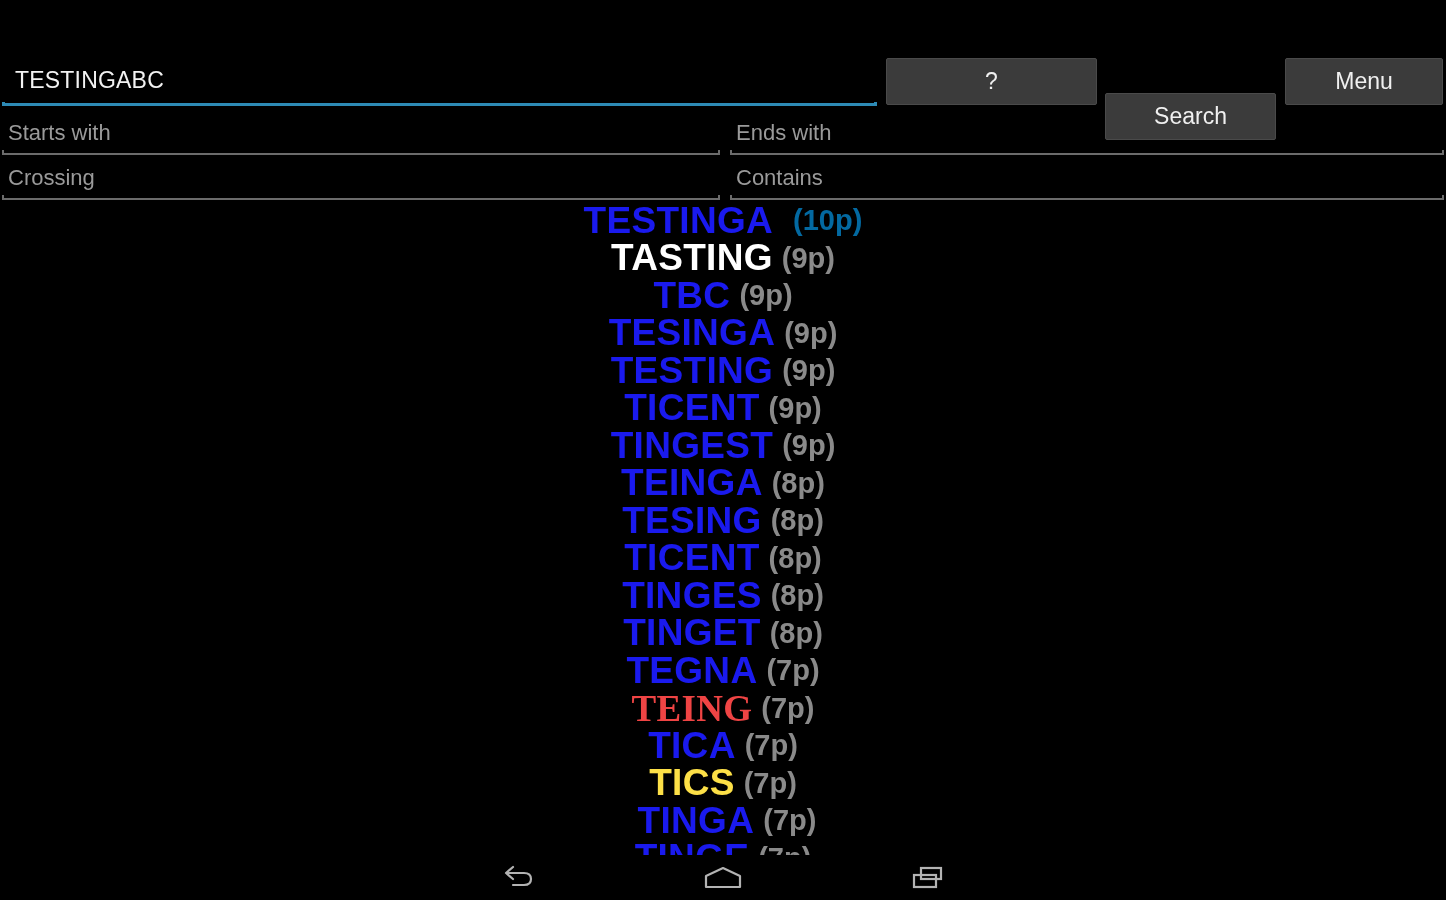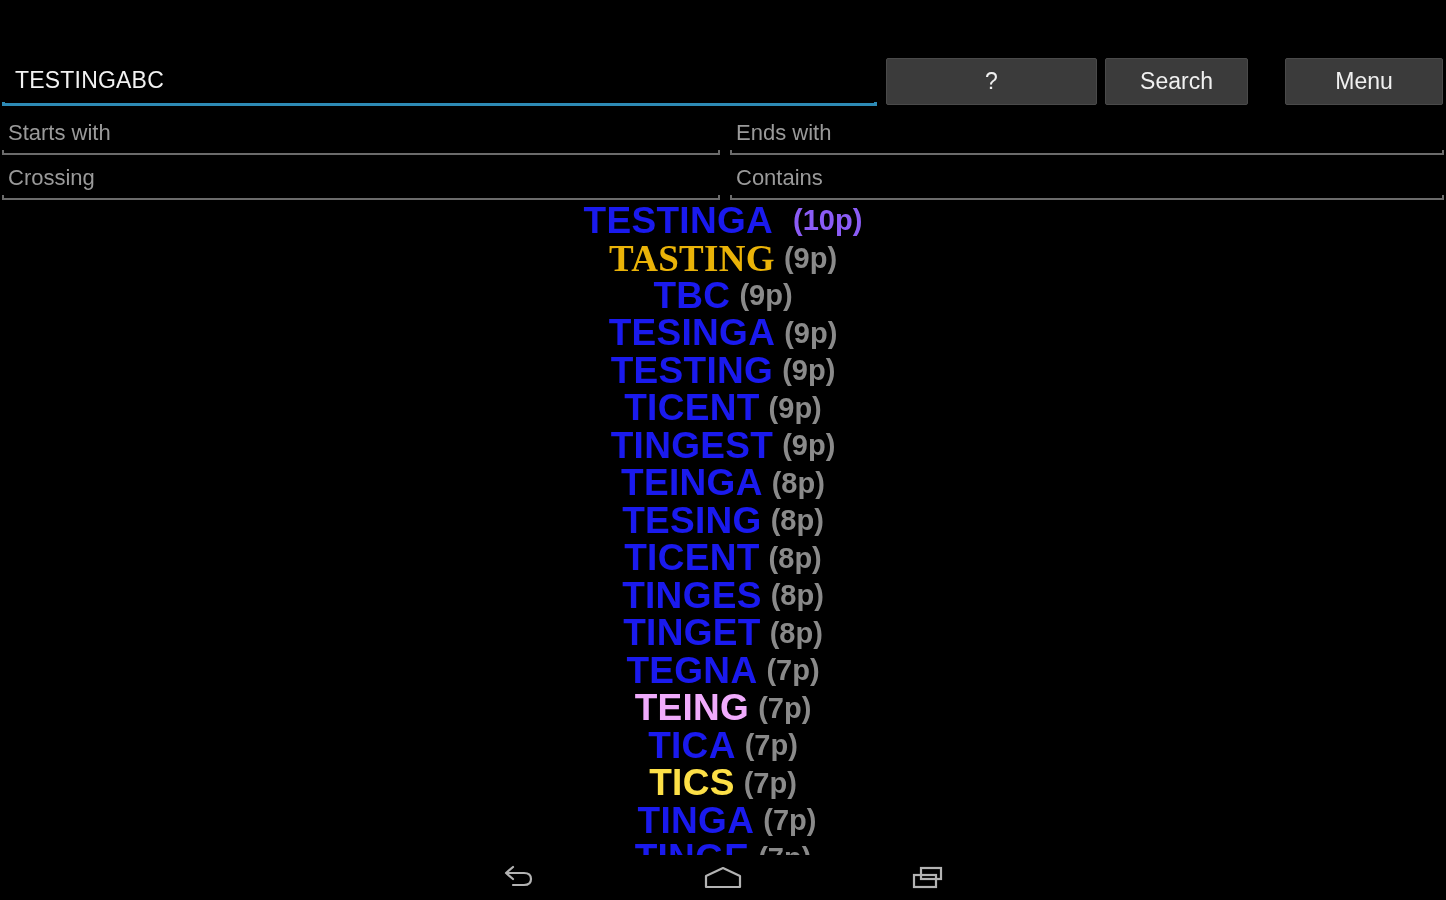--- a/index.html
+++ b/index.html
@@ -36,21 +36,21 @@
   .topbtn {
     position:absolute; top:3px; height:47px;
     background:#3b3b3b;
     border:1px solid #4a4a4a;
     border-radius:2px;
     color:#f0f0f0; font-size:23px;
     display:flex; align-items:center; justify-content:center;
     cursor:pointer; user-select:none;
   }
   .btn-help   { left:886px;  width:211px; }
-  .btn-search { left:1105px; width:143px; }
+  .btn-search { left:1105px; width:171px;margin-top:35px; }
   .btn-menu   { left:1285px; width:158px; }
 
   
   .filters { position:absolute; left:0; top:112px; width:1446px; height:90px; }
   .filter-cell { position:absolute; height:45px;padding-left:36px; }
   .fc-starts   { left:0px;   top:0px;  width:722px; }
   .fc-ends     { left:728px; top:0px;  width:718px; }
   .fc-crossing { left:0px;   top:45px; width:722px; }
   .fc-contains { left:728px; top:45px; width:718px; }
 
@@ -135,24 +135,24 @@
     <div class="filter-cell fc-contains">
       <div class="filter-ph">Contains</div>
       <div class="filter-underline"></div>
     </div>
 
   </div>
 
   <div class="results" id="results-list">
       <div class="word-row">
         <span class="word" style="color: rgb(26, 26, 238);">TESTINGA</span>
-        <span class="points" style="color: #8b5cf6; margin-left: 20px;">(10p)</span>
-      </div>
-      <div class="word-row">
-        <span class="word" style="color: #eab308; font-family: Liberation Serif, serif;">TASTING</span>
+        <span class="points" style="color: #0369a1; margin-left: 20px;">(10p)</span>
+      </div>
+      <div class="word-row">
+        <span class="word" style="color: #ffffff;">TASTING</span>
         <span class="points" style="color: rgb(138, 138, 138);">(9p)</span>
       </div>
       <div class="word-row">
         <span class="word" style="color: rgb(26, 26, 238);">TBC</span>
         <span class="points" style="color: rgb(138, 138, 138);">(9p)</span>
       </div>
       <div class="word-row">
         <span class="word" style="color: rgb(26, 26, 238);">TESINGA</span>
         <span class="points" style="color: rgb(138, 138, 138);">(9p)</span>
       </div>
@@ -186,21 +186,21 @@
       </div>
       <div class="word-row">
         <span class="word" style="color: rgb(26, 26, 238);">TINGET</span>
         <span class="points" style="color: rgb(138, 138, 138);">(8p)</span>
       </div>
       <div class="word-row">
         <span class="word" style="color: rgb(26, 26, 238);">TEGNA</span>
         <span class="points" style="color: rgb(138, 138, 138);">(7p)</span>
       </div>
       <div class="word-row">
-        <span class="word" style="color: #f0abfc;">TEING</span>
+        <span class="word" style="color: #ef4444; font-family: Liberation Serif, serif;">TEING</span>
         <span class="points" style="color: rgb(138, 138, 138);">(7p)</span>
       </div>
       <div class="word-row">
         <span class="word" style="color: rgb(26, 26, 238);">TICA</span>
         <span class="points" style="color: rgb(138, 138, 138);">(7p)</span>
       </div>
       <div class="word-row">
         <span class="word" style="color: #fde047;">TICS</span>
         <span class="points" style="color: rgb(138, 138, 138);">(7p)</span>
       </div>

